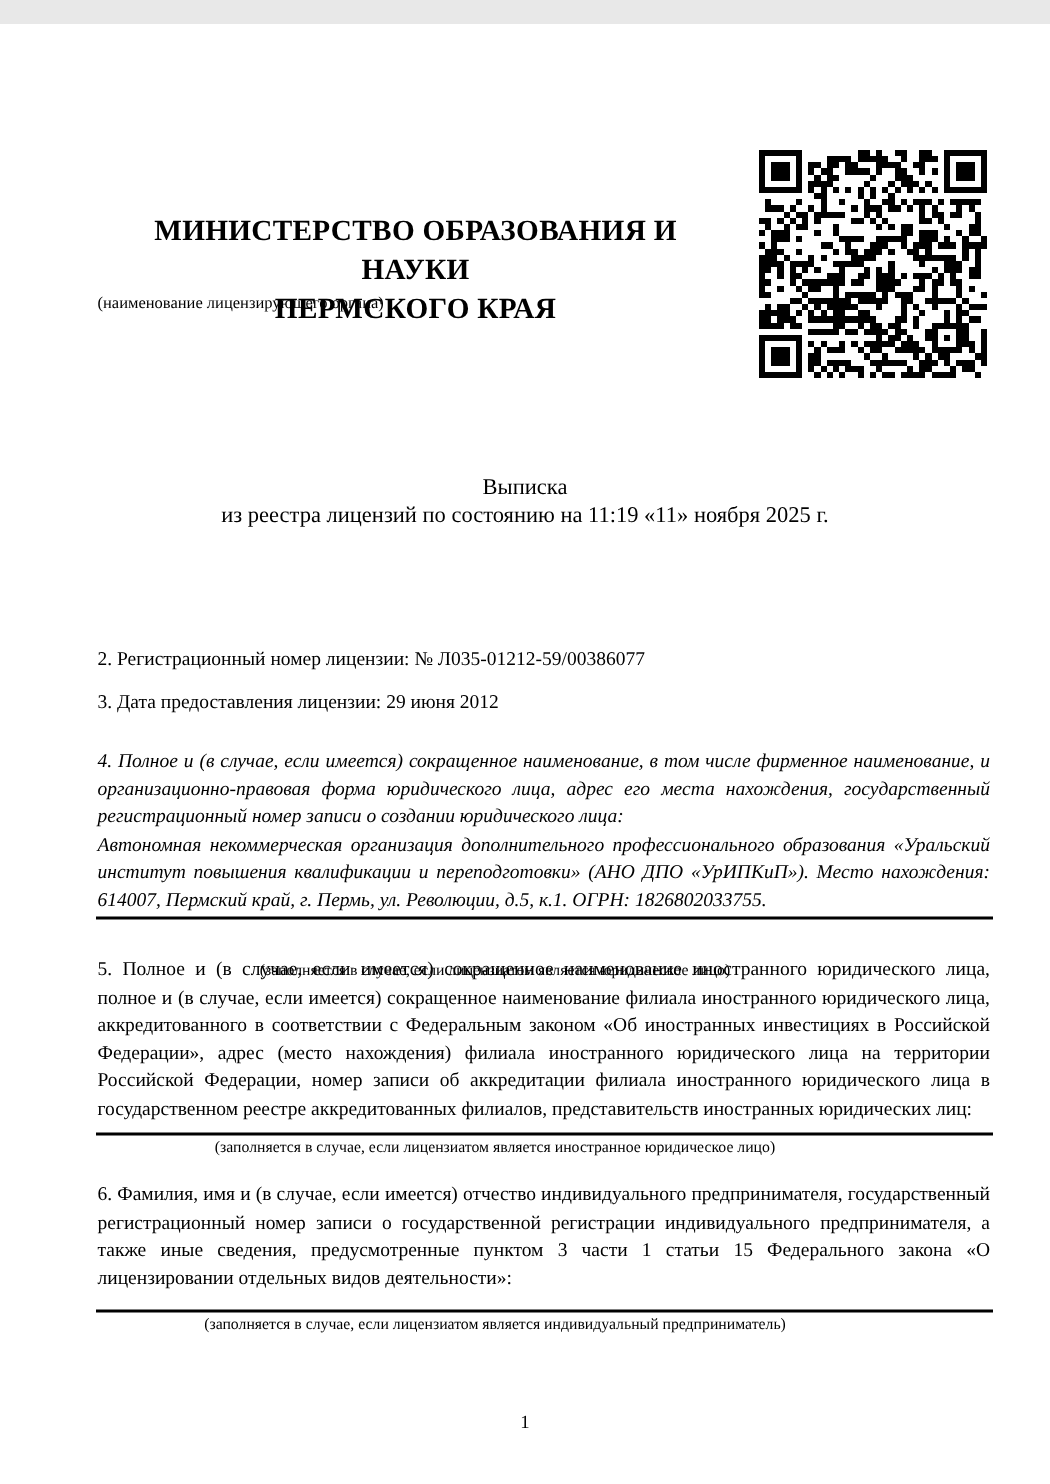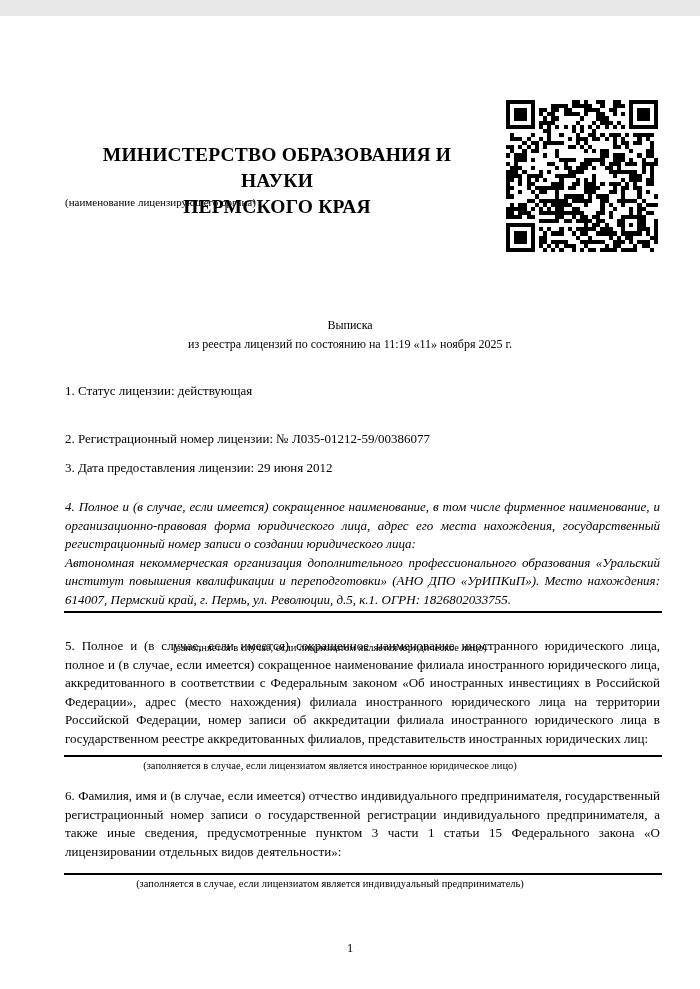--- a/index.html
+++ b/index.html
@@ -28,21 +28,21 @@
     text-align: left;
     font-size: 11px;
     line-height: 14px;
   }
   .qr-box { left: 506px; top: 84px; width: 152px; height: 152px; }
   .qr-box svg { display: block; width: 152px; height: 152px; shape-rendering: crispEdges; }
 
   .doc-title {
     left: 60px; top: 300px; width: 580px;
     text-align: center;
-    font-size: 12px;
+    font-size: 15px;
     line-height: 19px;
   }
 
   .item {
     left: 65px; width: 595px;
     font-size: 13px;
     line-height: 18.5px;
   }
   .just { text-align: justify; }
 
@@ -440,21 +440,20 @@
         <rect x="28" y="36" width="4" height="1" fill="#000000"></rect>
         <rect x="35" y="36" width="1" height="1" fill="#000000"></rect>
       </svg>
   </div>
 
   <div class="doc-title abs">
     <div>Выписка</div>
     <div>из реестра лицензий по состоянию на 11:19 «11» ноября 2025 г.</div>
   </div>
 
-  <div class="item abs pos-item1">1. Статус лицензии: действующая</div>
 
   <div class="item abs pos-item2">2. Регистрационный номер лицензии: № Л035-01212-59/00386077</div>
 
   <div class="item abs pos-item3">3. Дата предоставления лицензии: 29 июня 2012</div>
 
   <div class="item abs pos-item4">
     <div class="just">4. Полное и (в случае, если имеется) сокращенное наименование, в том числе фирменное наименование, и организационно-правовая форма юридического лица, адрес его места нахождения, государственный регистрационный номер записи о создании юридического лица:</div>
     <div class="just">Автономная некоммерческая организация дополнительного профессионального образования «Уральский институт повышения квалификации и переподготовки» (АНО ДПО «УрИПКиП»). Место нахождения: 614007, Пермский край, г. Пермь, ул. Революции, д.5, к.1. ОГРН: 1826802033755.</div>
   </div>
   <div class="rule abs pos-rule4"></div>

